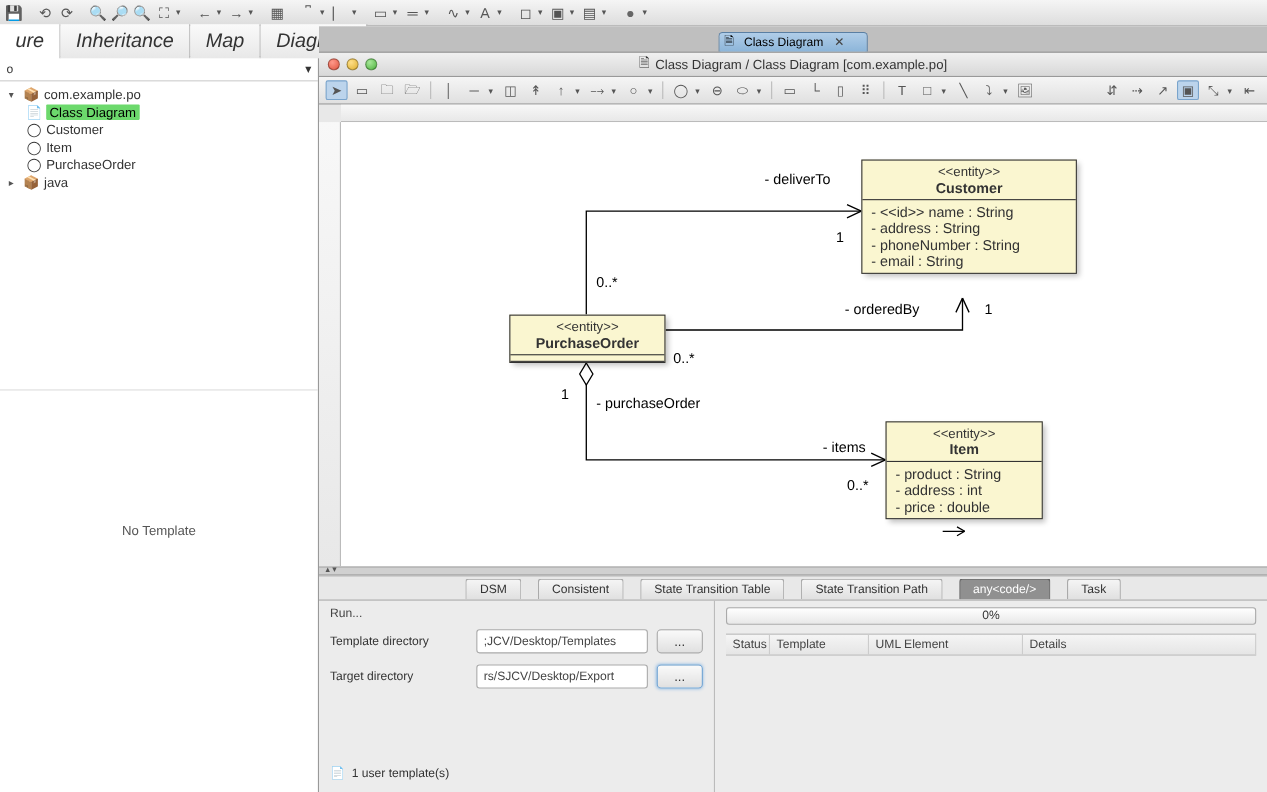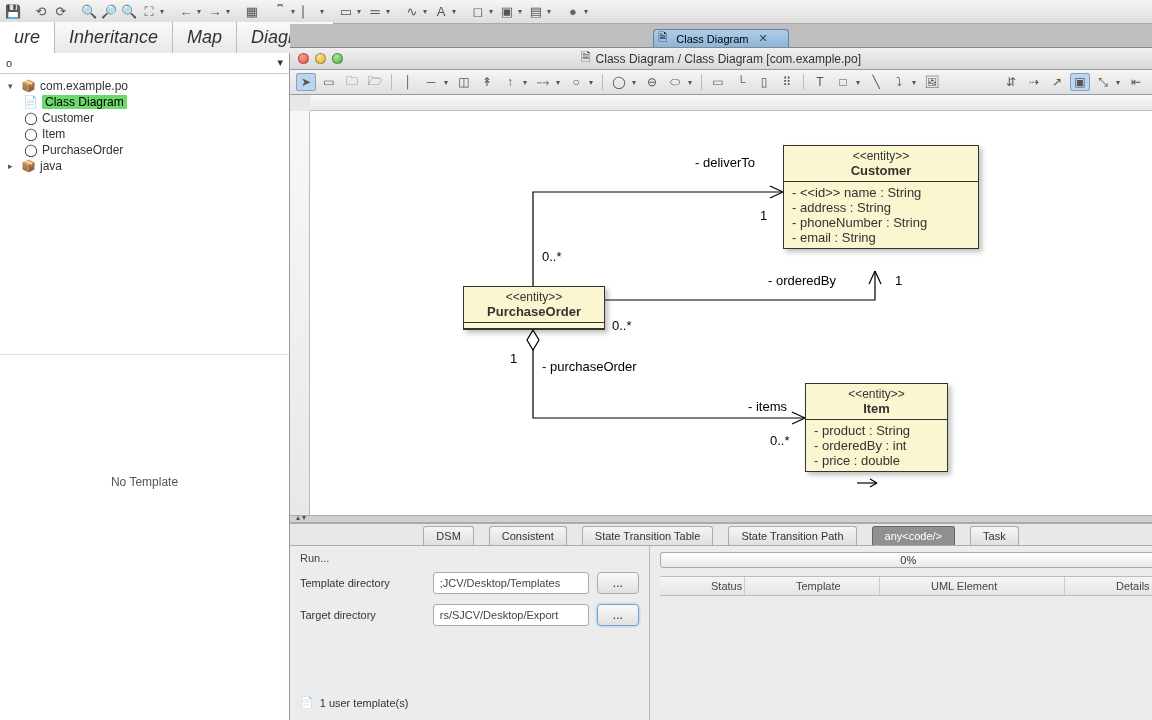--- a/index.html
+++ b/index.html
@@ -80,21 +80,21 @@
 .run-row input{flex:1; height:22px; border:1px solid #aaa; background:#fff; padding:0 6px; font-size:11px; color:#444; border-radius:3px;margin-left:24px;}
 .run-row button{width:46px; height:22px; border:1px solid #aaa; border-radius:4px; background:linear-gradient(#fafafa,#e0e0e0); cursor:pointer; font-size:12px; color:#333;}
 .run-row button.hl{border-color:#6fa3d4; box-shadow:0 0 3px #8ab8e4;}
 .templates-note{display:flex; align-items:center; gap:6px; margin-top:70px; color:#333;}
 
 .report-side{flex:1; padding:6px 10px;}
 .report-side .grp-title{color:#444; margin-bottom:10px;}
 .progress{height:16px; border:1px solid #aaa; background:linear-gradient(#fff,#e8e8e8); border-radius:3px; position:relative; margin-bottom:8px;}
 .progress span{position:absolute; left:50%; top:1px; transform:translateX(-50%); font-size:11px; color:#333;}
 .report-head{display:flex; font-size:11px; color:#444; border-bottom:1px solid #bbb; border-top:1px solid #bbb; background:linear-gradient(#f5f5f5,#e5e5e5);}
-.report-head div{padding:3px 6px; border-right:1px solid #ccc;margin-left:45px;}
+.report-head div{padding:3px 6px; border-right:1px solid #ccc;}
 
 svg.lines{position:absolute; top:0; left:0; width:100%; height:100%; pointer-events:none;}
 </style>
 </head>
 <body>
 
 <div class="top-toolbar">
   <div class="tb-icon">💾</div>
   <div class="tb-sep"></div>
   <div class="tb-icon">⟲</div>
@@ -292,21 +292,21 @@
         <div class="sep-empty"></div>
       </div>
 
       <div class="cls" style="left:495px; top:272px; width:143px;">
         <div class="hdr">
           <div class="stereotype">&lt;&lt;entity&gt;&gt;</div>
           <div class="name">Item</div>
         </div>
         <div class="body">
           <div>- product : String</div>
-          <div>- orderedBy : int</div>
+          <div>- address : int</div>
           <div>- price : double</div>
         </div>
       </div>
 
       <div class="assoc-label" style="left:385px; top:44px;">- deliverTo</div>
       <div class="assoc-label" style="left:450px; top:97px;">1</div>
       <div class="assoc-label" style="left:232px; top:138px;">0..*</div>
 
       <div class="assoc-label" style="left:458px; top:162px;">- orderedBy</div>
       <div class="assoc-label" style="left:585px; top:162px;">1</div>

